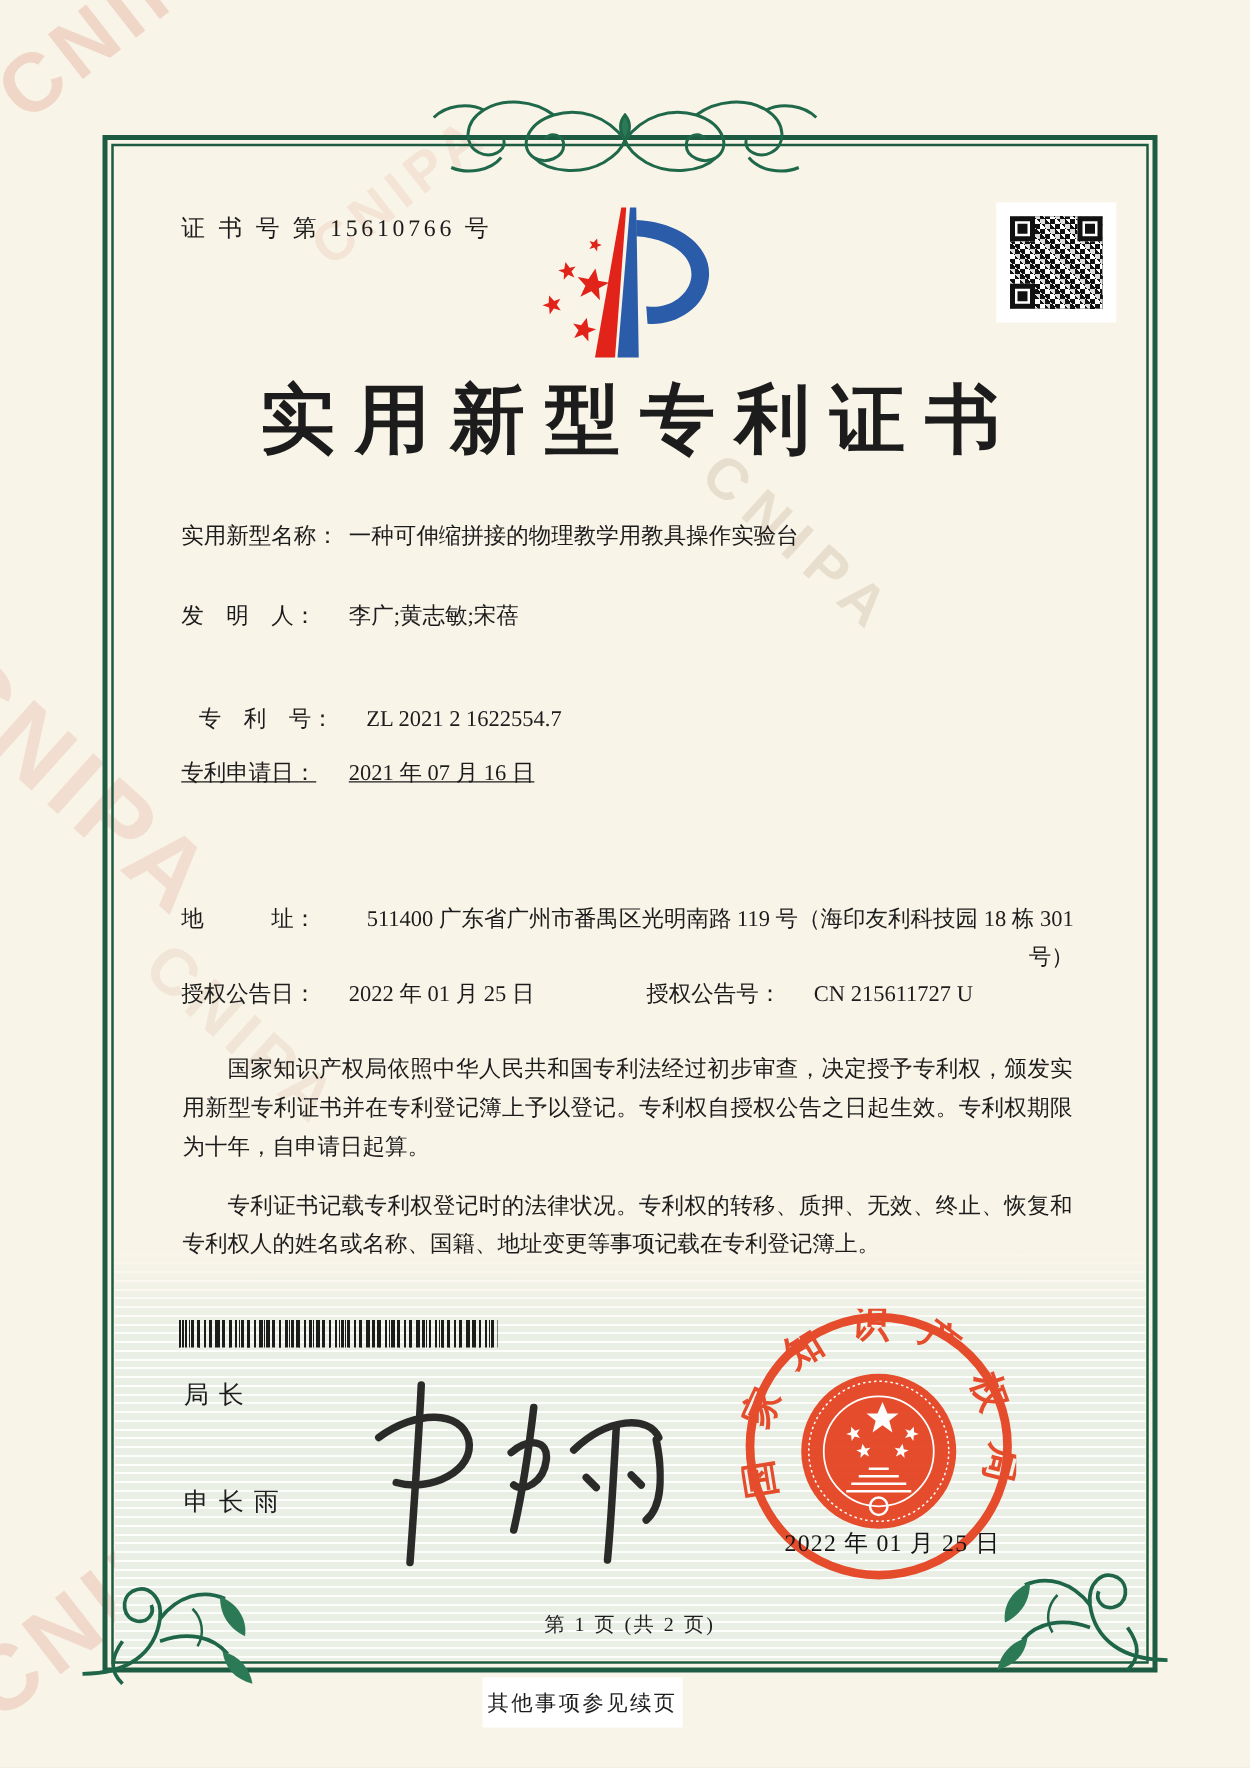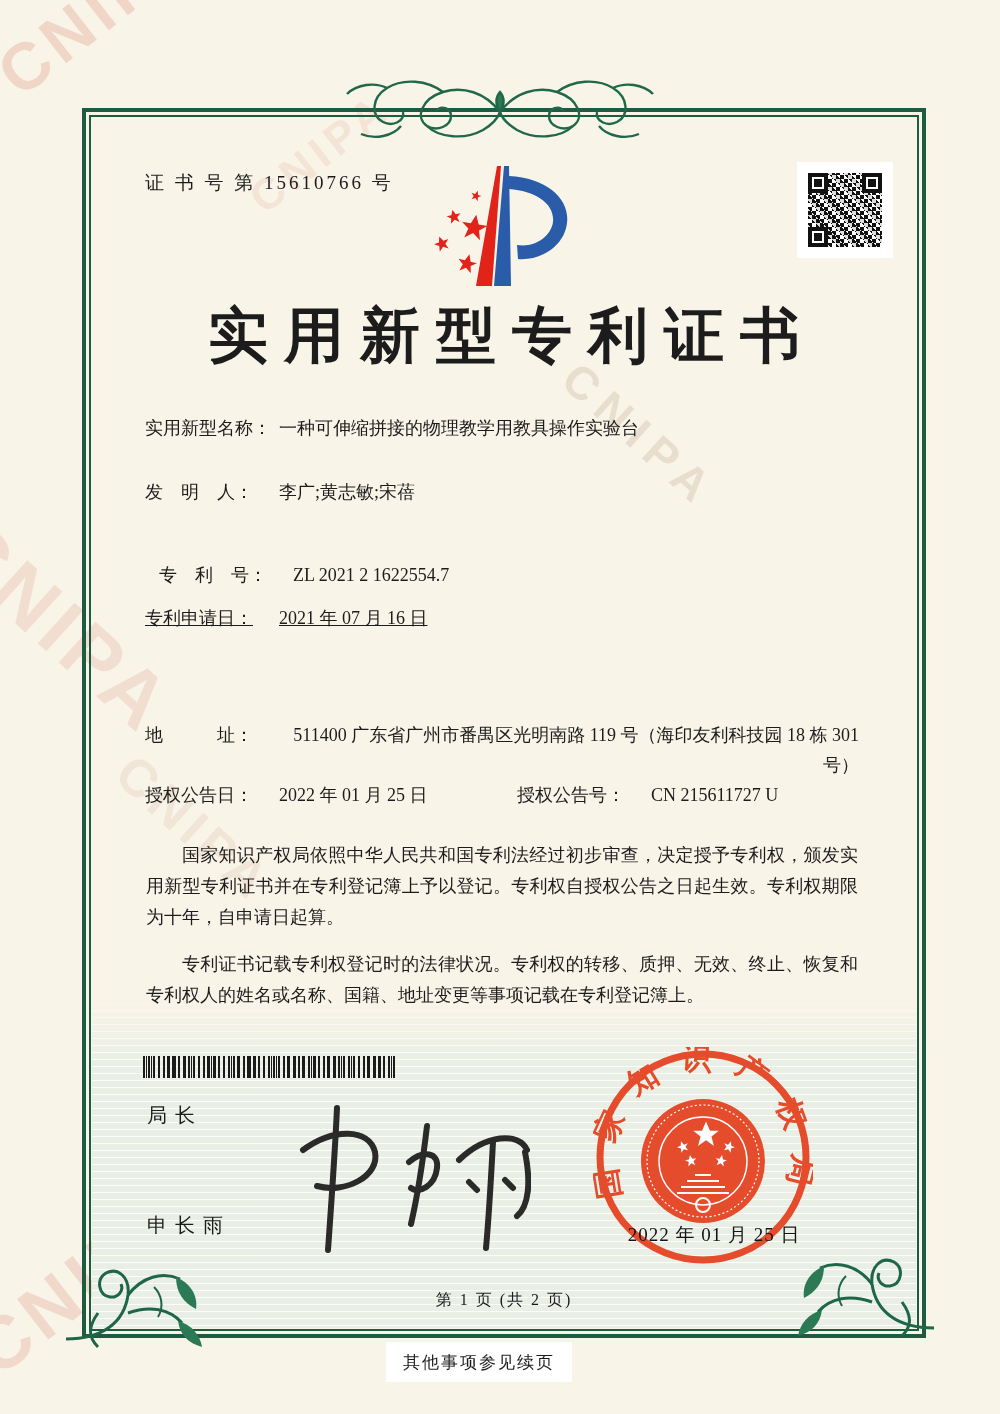--- a/index.html
+++ b/index.html
@@ -56,29 +56,29 @@
   .body-text{position:absolute;left:44px;top:712px;width:744px;font-size:18px;
              line-height:31px;text-align:justify;}
   .body-text p{margin:16px;text-indent:2em;}
   
   .barcode{position:absolute;left:57px;top:944px;width:255px;height:22px;
       background-image:
         repeating-linear-gradient(90deg,#1b1b1b 0 2px,transparent 2px 5px),
         repeating-linear-gradient(90deg,#1b1b1b 0 1px,transparent 1px 8px),
         repeating-linear-gradient(90deg,transparent 0 3px,#1b1b1b 3px 4px,transparent 4px 13px);}
   .signer-title{position:absolute;left:61px;top:990px;font-size:20px;letter-spacing:8px;}
-  .signer-name{position:absolute;left:61px;top:1076px;font-size:20px;letter-spacing:8px;margin-top:24px;}
+  .signer-name{position:absolute;left:61px;top:1076px;font-size:20px;letter-spacing:8px;}
   .signature{position:absolute;left:195px;top:986px;width:250px;height:160px;}
   .seal{position:absolute;left:507px;top:935px;width:220px;height:220px;}
   .seal-date{position:absolute;left:533px;top:1110px;width:190px;text-align:center;
              font-size:19px;letter-spacing:1px;color:#141414;white-space:pre;}
   .page-num{position:absolute;left:0;top:1178px;width:100%;text-align:center;
             font-size:16px;letter-spacing:2px;white-space:pre;}
   
-  .note-box{position:absolute;left:386px;top:1342px;width:186px;height:40px;z-index:4;
+  .note-box{position:absolute;left:386px;top:1342px;width:160px;height:40px;z-index:4;
             background:#fff;display:flex;align-items:center;justify-content:center;}
   .note-text{font-size:17px;letter-spacing:2px;}
   .orn{position:absolute;z-index:5;}
   .orn-top{left:335px;top:74px;width:330px;height:74px;}
   .orn-bl{left:58px;top:1243px;width:150px;height:112px;}
   .orn-br{left:792px;top:1228px;width:150px;height:120px;transform:scaleX(-1);}
 </style>
 </head>
 <body>
 

